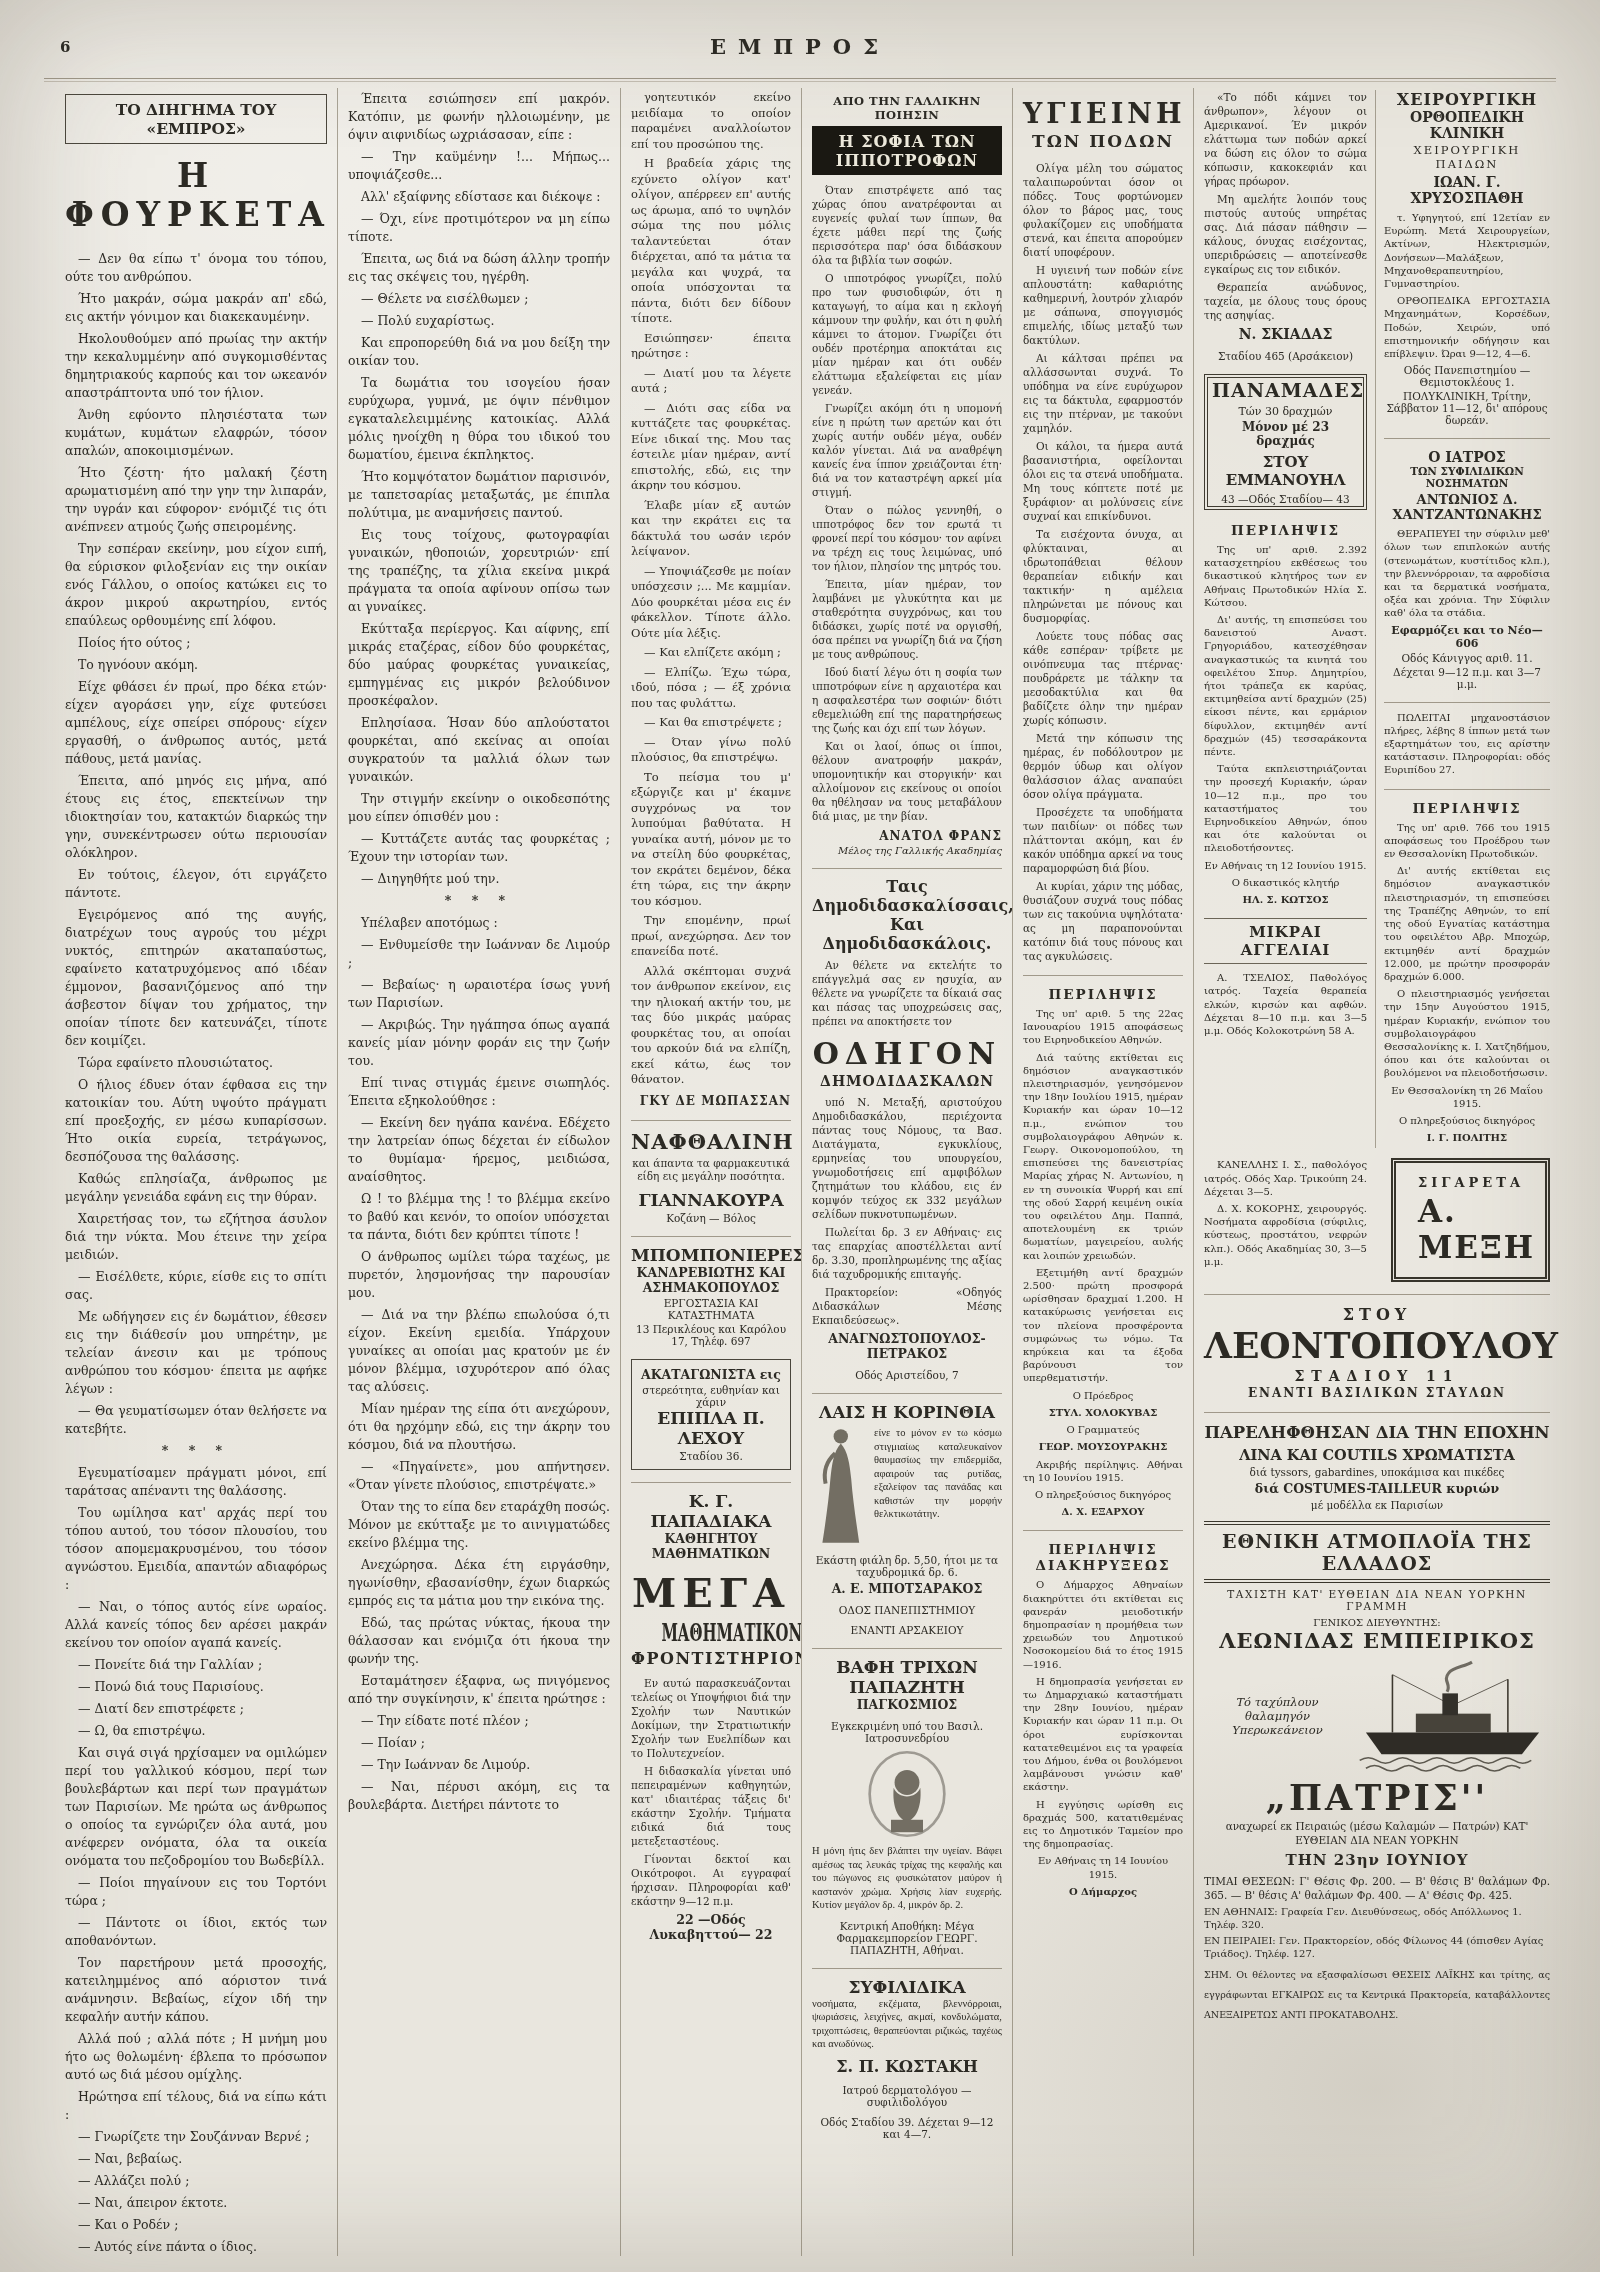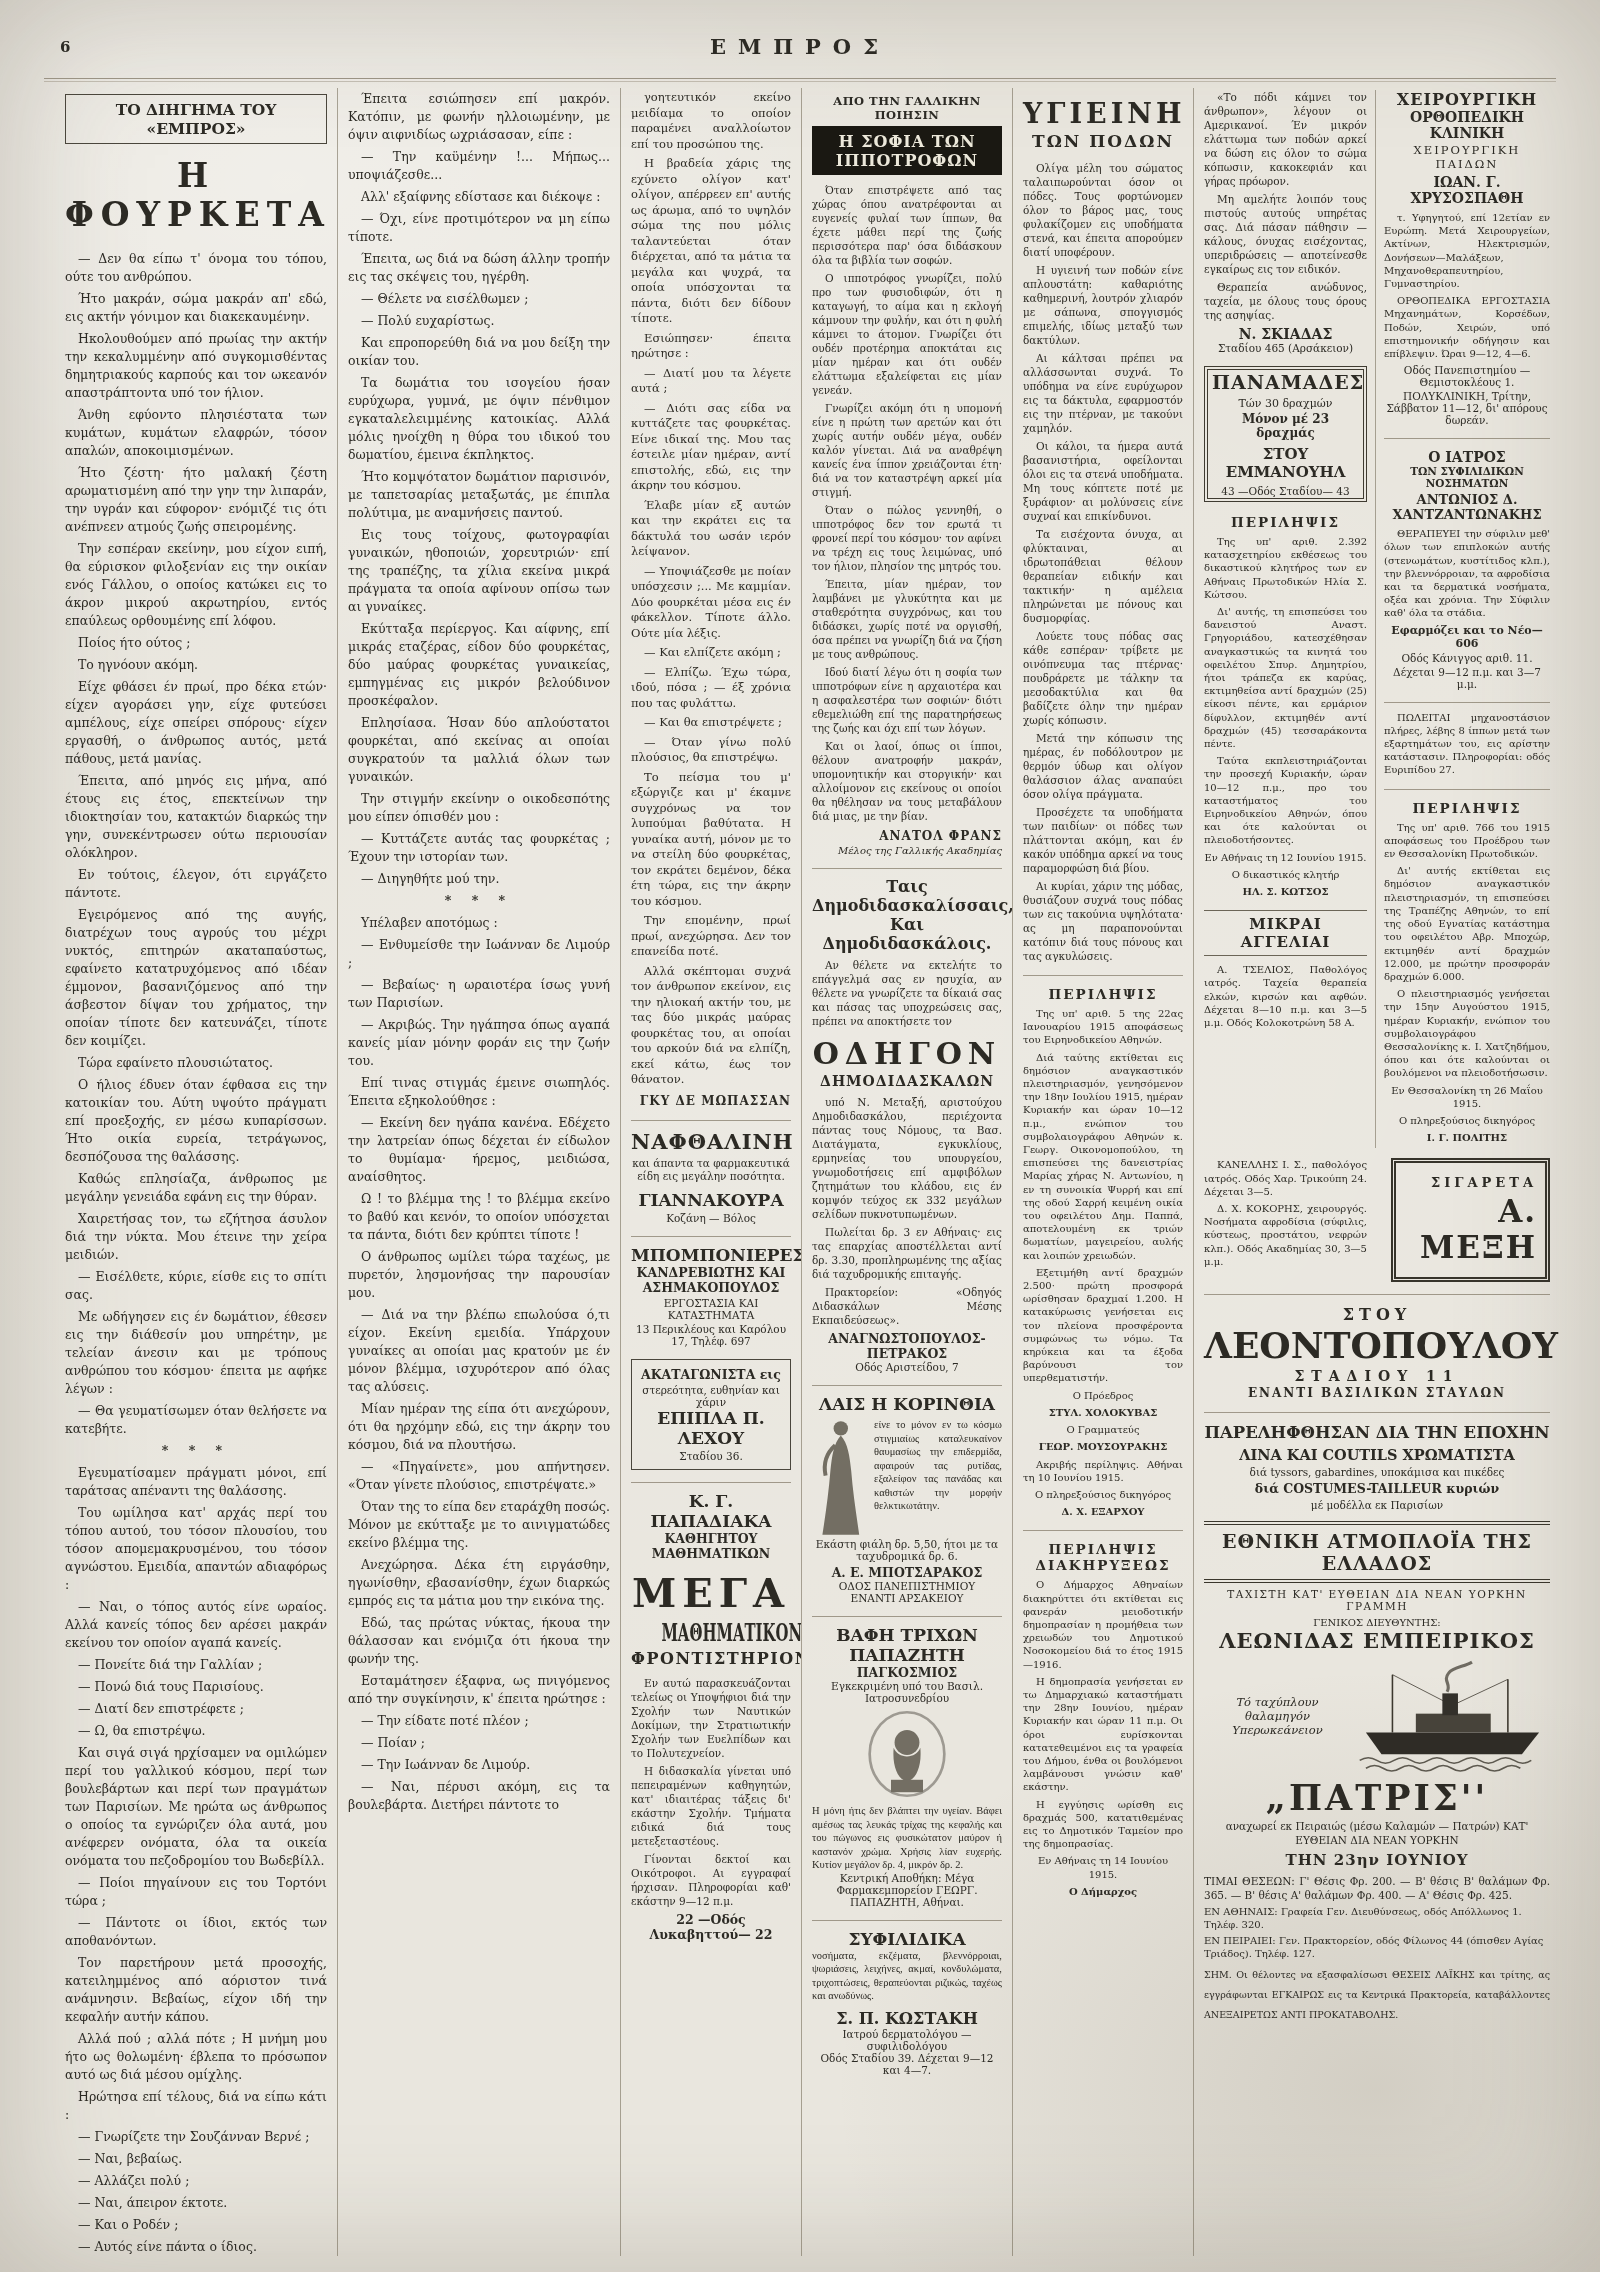--- a/index.html
+++ b/index.html
@@ -70,21 +70,21 @@
   .cl1{font-size:16px;font-weight:bold;text-align:center;letter-spacing:1px;}
   .cl2{font-size:14px;font-weight:bold;text-align:center;}
   .cl3{font-size:11.5px;text-align:center;letter-spacing:2px;margin-top:2px;}
   .cl4{font-size:14px;font-weight:bold;text-align:center;margin:3px 0 5px;}
   .doc1{font-size:14px;font-weight:bold;text-align:center;margin-top:2px;}
   .doc2{font-size:10.5px;font-weight:bold;text-align:center;}
   .doc3{font-size:13px;font-weight:bold;text-align:center;margin:3px 0 5px;}
   .docline{font-size:10.5px;text-align:center;margin-top:2px;}
   
   .r2{margin-top:10px;}
-  .mexi-box{border:5px double #37342b;padding:12px 8px;text-align:right;margin-left:8px;}
+  .mexi-box{border:5px double #37342b;padding:12px 22px;text-align:left;margin-left:8px;}
   .mx-s{display:block;font-size:13px;font-weight:bold;letter-spacing:4px;}
   .mx-l{display:block;font-size:31px;font-weight:bold;letter-spacing:2px;margin-top:3px;}
   
   .leo-pre{text-align:center;font-size:16px;font-weight:bold;letter-spacing:5px;margin-top:2px;}
   .leo-name{text-align:center;font-size:36px;font-weight:bold;}
   .leo-addr{text-align:center;font-size:14px;font-weight:bold;letter-spacing:7px;margin-top:2px;}
   .leo-sub{text-align:center;font-size:12px;font-weight:bold;letter-spacing:2px;margin-top:2px;}
   .sea1{text-align:center;font-size:16.5px;font-weight:bold;margin-top:2px;}
   .sea2{text-align:center;font-size:14.5px;font-weight:bold;margin-top:4px;}
   .sea3{text-align:center;font-size:10.5px;margin-top:3px;}
@@ -106,21 +106,21 @@
   .note{font-size:9.5px;line-height:20px;margin-top:5px;text-align:justify;}
   
   .subrow{display:flex;align-items:flex-start;}
   .subL{width:163px;padding-right:8px;flex:none;}
   .subR{flex:1;border-left:1px solid rgba(110,100,80,.55);padding-left:8px;min-width:0;}
   
   .lais-row{display:flex;gap:6px;align-items:flex-start;margin-top:4px;}
   .lais-fig{width:56px;height:120px;flex:none;opacity:.85;}
   .lais-txt{flex:1;font-size:10.5px;line-height:13.5px;text-align:justify;font-family:Liberation Serif, serif;}
   .vafi-fig{display:block;margin:4px auto;width:80px;height:92px;opacity:.85;}
-  .cen-s{text-align:center;font-size:10.5px;margin-top:0;}
+  .cen-s{text-align:center;font-size:10.5px;margin-top:8px;}
   .cen-b{text-align:center;font-size:12.5px;font-weight:bold;margin-top:3px;}
 </style>
 </head>
 <body>
 
 <div class="page">
 
   <header class="ph">
     <span class="pn">6</span>
     <div class="mast">ΕΜΠΡΟΣ</div>

